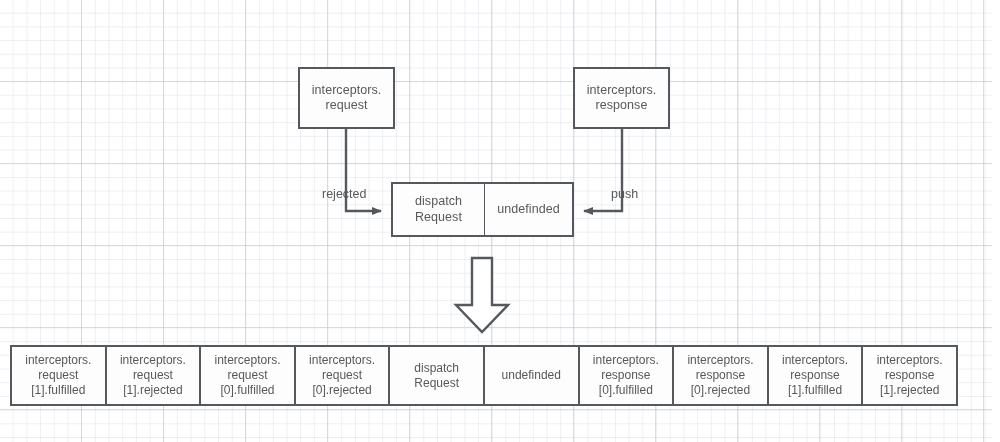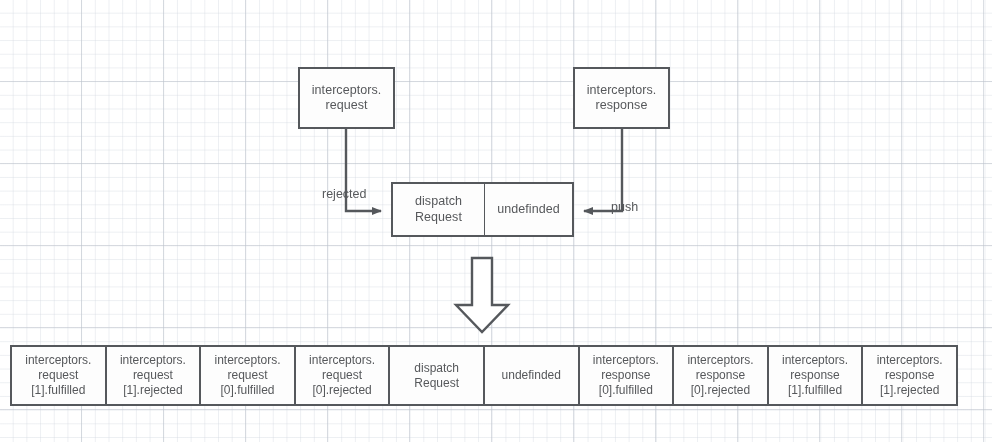--- a/index.html
+++ b/index.html
@@ -86,21 +86,21 @@
     text-align: center;
     color: #56585b;
     font-size: 12px;
     line-height: 15px;
     white-space: pre-line;
     padding: 0 2px;
   }
   .cell:last-child { border-right: none; }
   
   #label-unshift { left: 322px; top: 187px; }
-  #label-push    { left: 611px; top: 200px; }
+  #label-push    { left: 611px; top: 187px; }
 </style>
 </head>
 <body>
 
 <div id="canvas">
 
   <svg class="svg-layer" viewBox="0 0 1000 442" xmlns="http://www.w3.org/2000/svg">
     <defs>
       <marker id="arrowRight" markerWidth="10" markerHeight="8" refX="9" refY="4" orient="auto" markerUnits="userSpaceOnUse">
         <path d="M0,0 L10,4 L0,8 z" fill="#55585c"></path>

